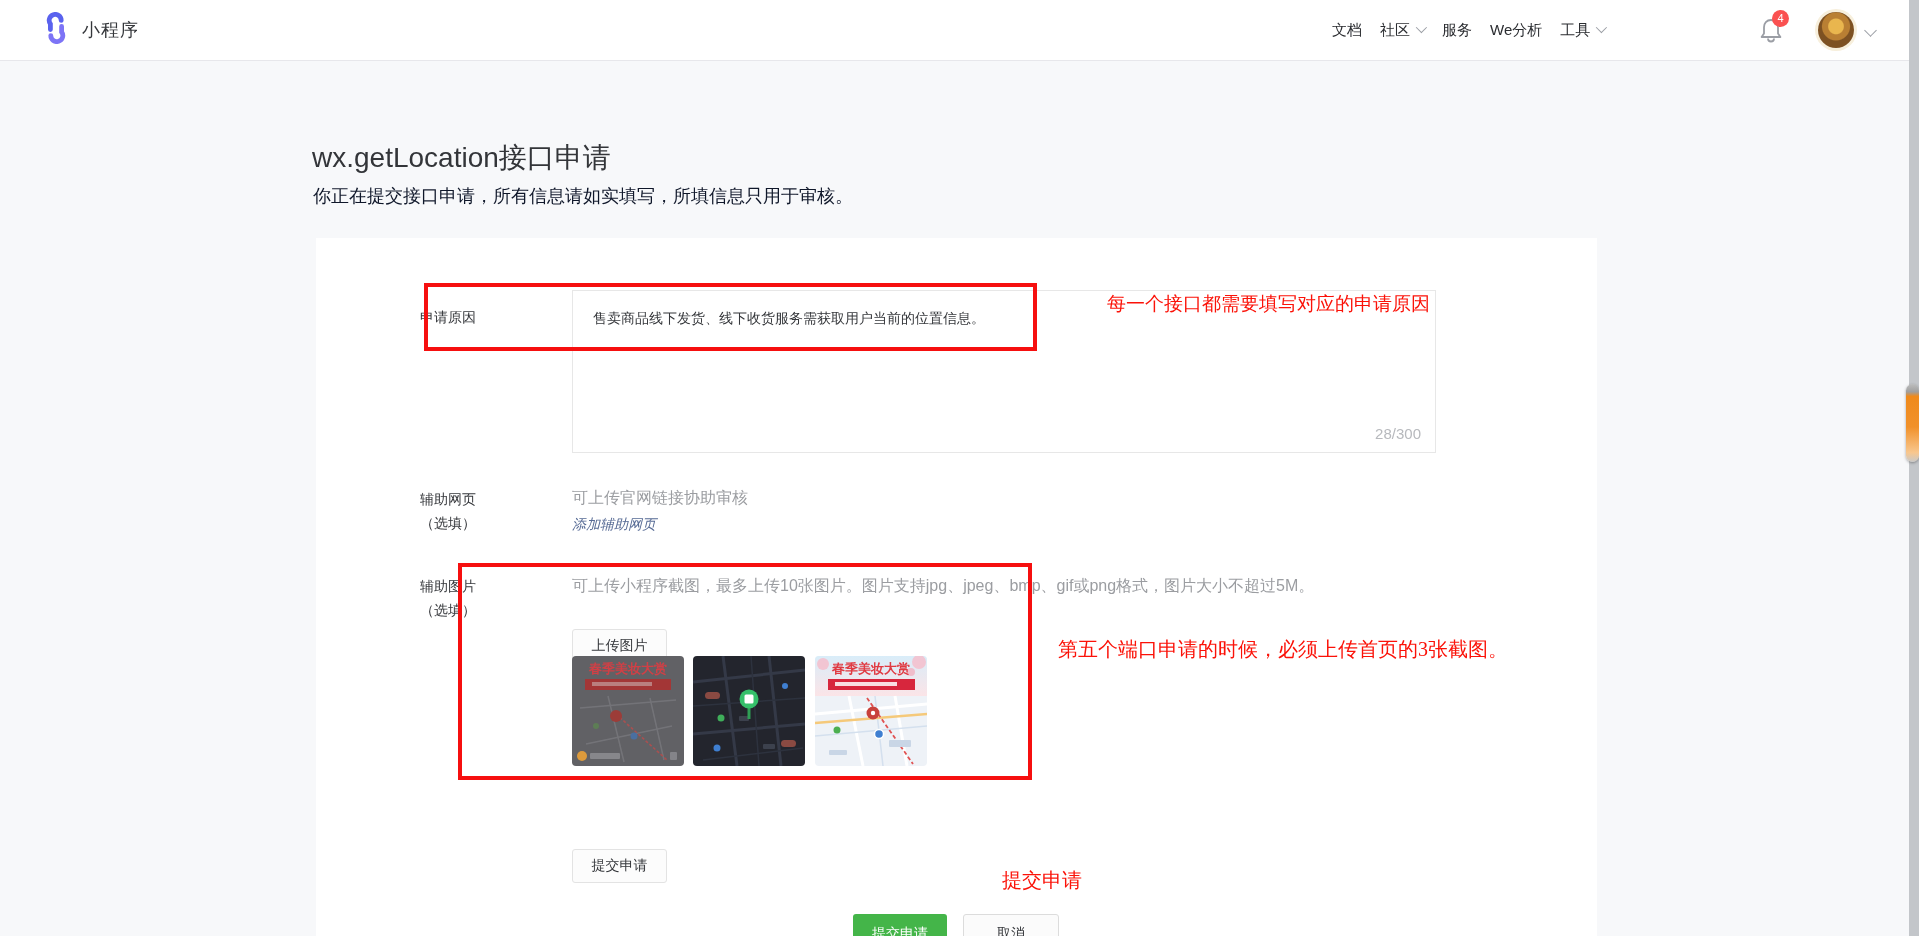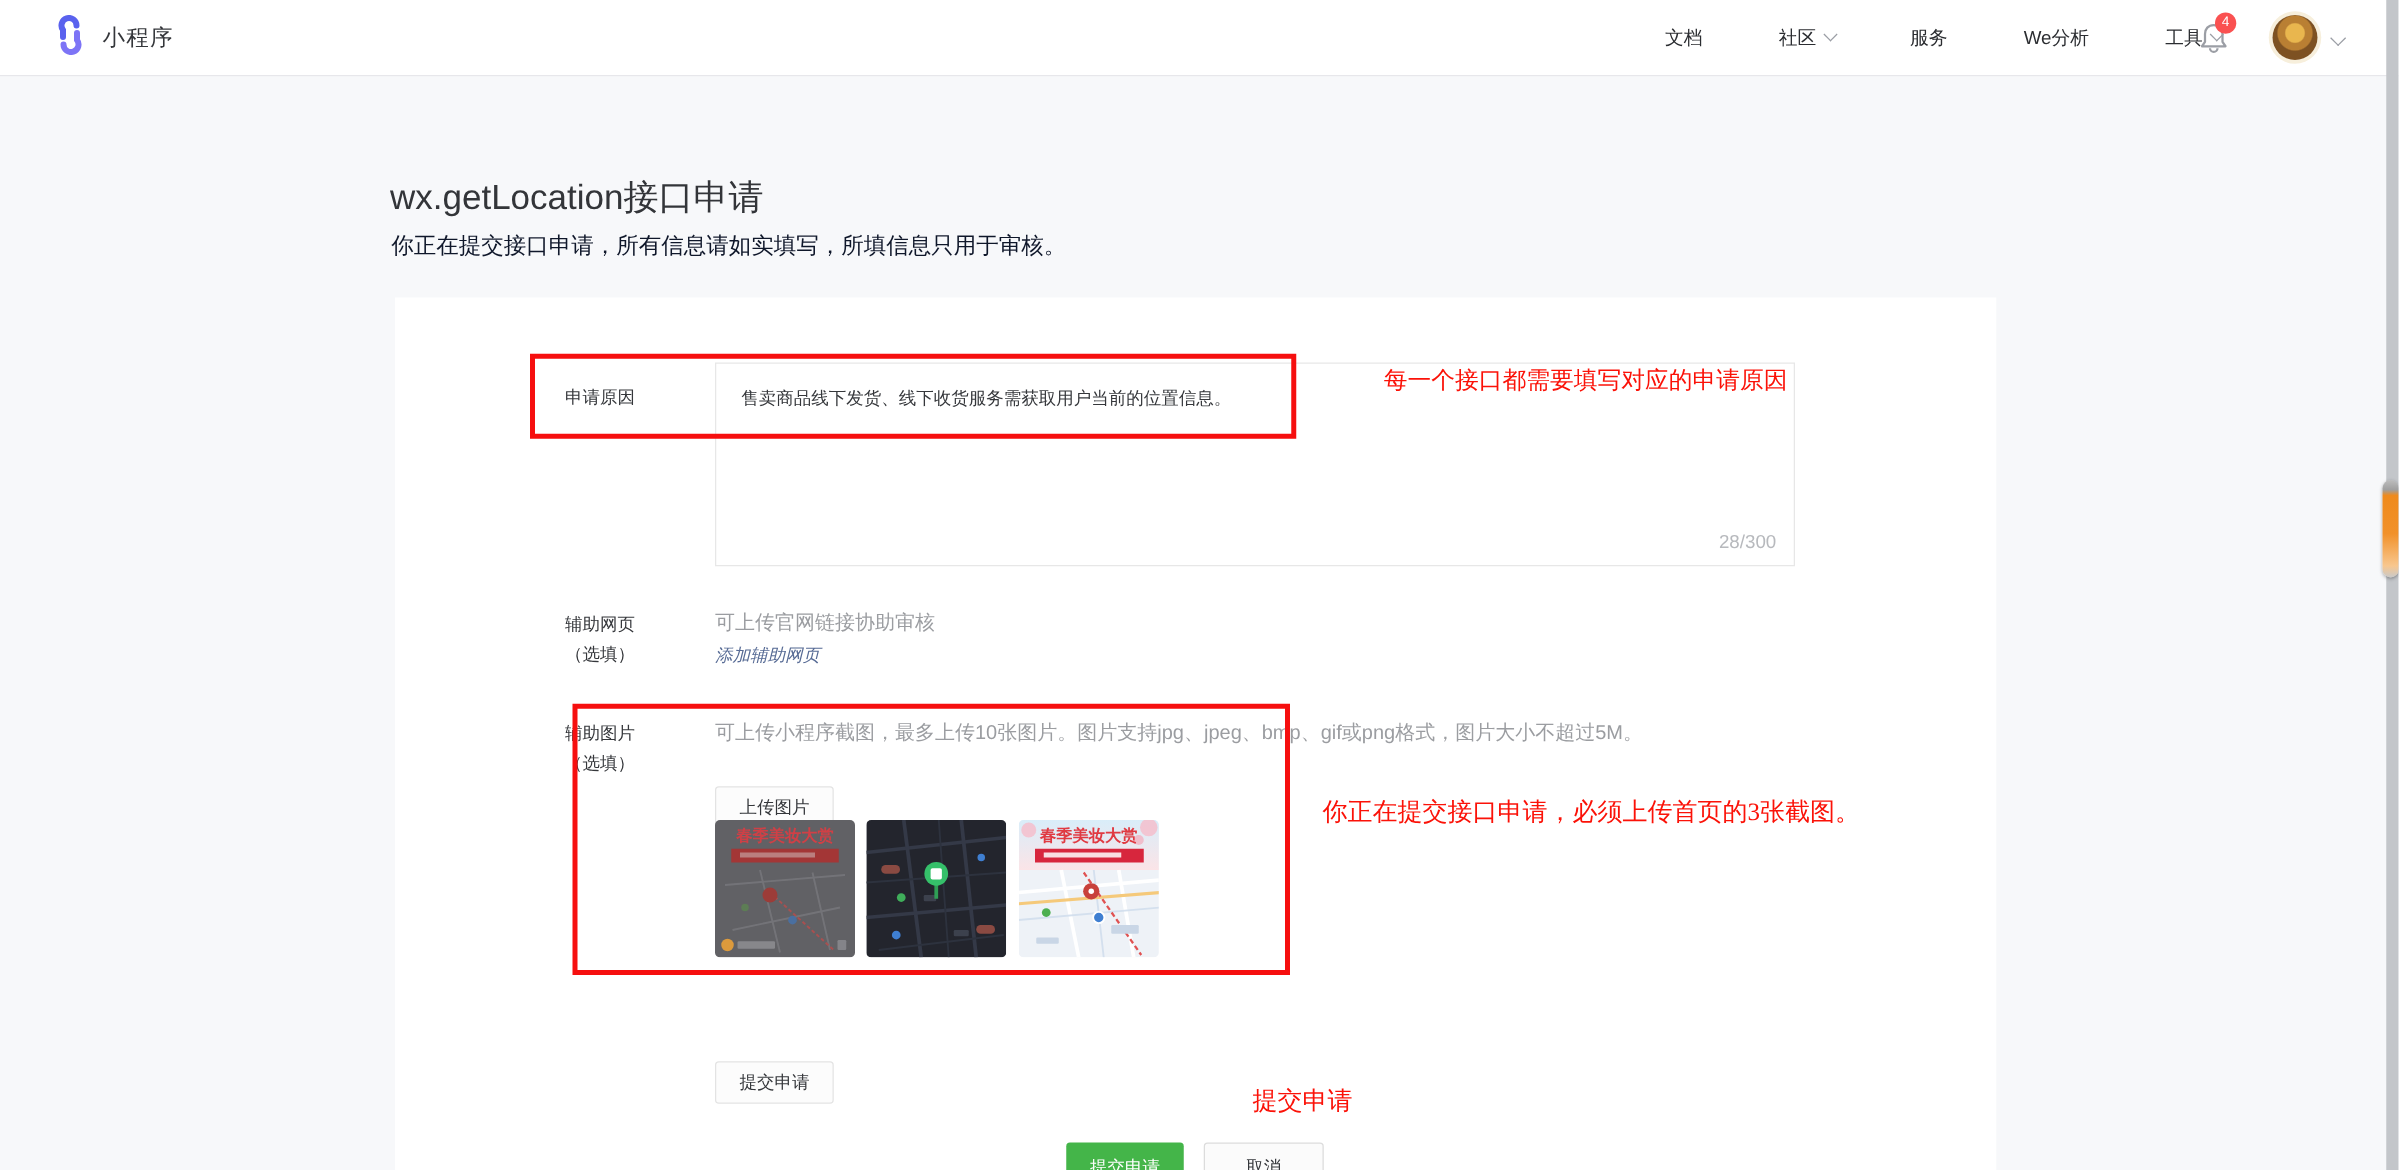--- a/index.html
+++ b/index.html
@@ -5,41 +5,41 @@
   * { margin:0; padding:0; box-sizing:border-box; }
   html,body { width:1919px; height:936px; }
   body { font-family:"Liberation Sans","DejaVu Sans",sans-serif; background:#f7f8fa; }
   .screen { position:relative; width:1919px; height:936px; overflow:hidden; background:#f7f8fa; }
 
   
   .topbar { position:absolute; top:0; left:0; width:1919px; height:61px; background:#ffffff;
             border-bottom:1px solid #e7e7eb; display:flex; align-items:center; z-index:20; }
   .logo-wrap { display:flex; align-items:center; margin-left:40px; }
   .logo-text { font-size:18px; color:#35373b; margin-left:10px; letter-spacing:1px;text-align:center; }
-  .nav { position:absolute; left:1332px; top:0; height:61px; display:flex; align-items:center; gap:61px; }
+  .nav { position:absolute; left:1332px; top:0; height:61px; display:flex; align-items:center; gap:18px; }
   .nav-item { font-size:15px; color:#2b2d31; cursor:pointer; display:flex; align-items:center; white-space:nowrap; }
   .drop-caret { width:8px; height:8px; border-right:1.5px solid #9b9ea5; border-bottom:1.5px solid #9b9ea5;
                 transform:rotate(45deg) translateY(-2px); margin-left:6px; margin-top:-4px; }
   .bell-wrap { position:absolute; left:1758px; top:16px; width:30px; height:30px; cursor:pointer; }
   .badge { position:absolute; top:-6px; left:14px; min-width:17px; height:17px; border-radius:9px;
            background:#fa5151; color:#fff; font-size:11px; line-height:17px; text-align:center; padding:0 3px; }
   .avatar { position:absolute; left:1818px; top:12px; width:36px; height:36px; border-radius:50%;
             background:radial-gradient(circle at 50% 40%, #e9b64e 0 26%, #b97f33 30% 48%, #7d5122 52% 78%, #5d3a16 80% 100%);
             box-shadow:0 0 0 3px #f7efdc; cursor:pointer; }
   .avatar-caret { position:absolute; left:1866px; top:26px; width:9px; height:9px;
                   border-right:1.6px solid #9b9ea5; border-bottom:1.6px solid #9b9ea5; transform:rotate(45deg); cursor:pointer; }
 
   
   .page-title { position:absolute; left:312px; top:139px; font-size:28px; font-weight:400; color:#333539; }
   .page-subtitle { position:absolute; left:313px; top:184px; font-size:18px; color:#0f172a; }
 
   
   .card { position:absolute; left:316px; top:238px; width:1281px; height:760px; background:#ffffff; }
 
-  .form-label { position:absolute; width:120px; text-align:center; font-size:14px; color:#35373b; line-height:24px; }
+  .form-label { position:absolute; width:120px; text-align:left; font-size:14px; color:#35373b; line-height:24px; }
   .label-reason { left:420px; top:305px; }
   .label-auxweb { left:420px; top:487px; }
   .label-auximg { left:420px; top:574px; }
   .hint { position:absolute; font-size:16px; color:#9b9da1; }
   .link { position:absolute; font-size:14px; color:#576b95; cursor:pointer; }
 
   .textarea-box { position:absolute; left:572px; top:290px; width:864px; height:163px;
                   border:1px solid #e7e7e7; background:#fff; }
   .textarea-value { position:absolute; left:20px; top:16px; right:20px; font-size:14px; color:#35373b; line-height:22px; }
   .char-counter { position:absolute; right:14px; bottom:10px; font-size:15px; color:#b7b9bd; }
@@ -235,19 +235,19 @@
   </div>
 
   <button class="btn-light btn-upload-video">提交申请</button>
 
   <button class="btn-submit">提交申请</button>
   <button class="btn-cancel">取消</button>
 
   <div class="red-box red-box-1"></div>
   <div class="red-note red-note-1">每一个接口都需要填写对应的申请原因</div>
   <div class="red-box red-box-2"></div>
-  <div class="red-note red-note-2">你正在提交接口申请，必须上传首页的3张截图。</div>
+  <div class="red-note red-note-2">第五个端口申请的时候，必须上传首页的3张截图。</div>
   <div class="red-note red-note-3">提交申请</div>
 
   <div class="scroll-track"></div>
   <div class="scroll-indicator"></div>
 
 </div>
 
 </body></html>

